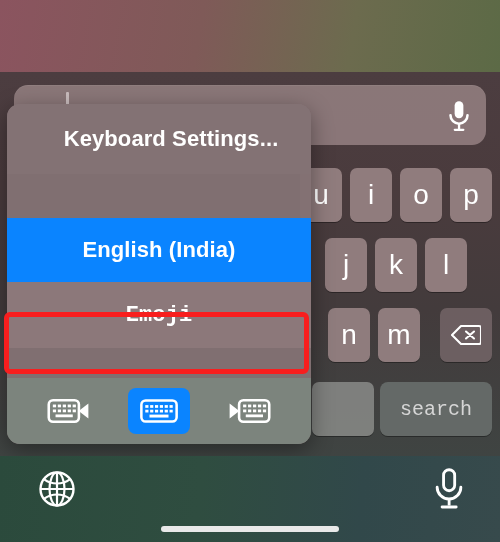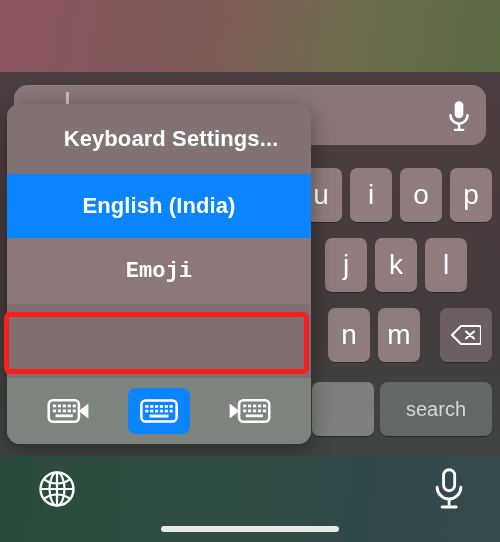--- a/index.html
+++ b/index.html
@@ -98,20 +98,21 @@
     user-select: none;
   }
   .key.dark {
     background: rgba(112,98,100,0.92);
   }
   .key.wide-search {
     background: rgba(104,110,108,0.9);
     font-size: 20px;
     color: #d6d6d6;
     border-radius: 8px;
+    font-family: Liberation Mono, monospace;
   }
   .key.blank {
     background: rgba(140,142,139,0.82);
   }
 
   
   .popup {
     position: absolute;
     left: 7px;
     top: 104px;
@@ -133,20 +134,21 @@
     letter-spacing: 0.1px;
   }
   .popup-row.settings {
     background: rgba(131,114,116,0.98);
     height: 70px;
     padding-left: 24px;
   }
   .popup-row.selected {
     background: #0a84ff;
     height: 64px;
+    margin-top: 44px;
   }
   .popup-row.plain {
     background: rgba(140,121,123,0.96);
     height: 66px;
     font-family: Liberation Mono, monospace;
   }
   .popup-row.french {
     background: rgba(132,124,122,0.96);
     height: 62px;
   }

